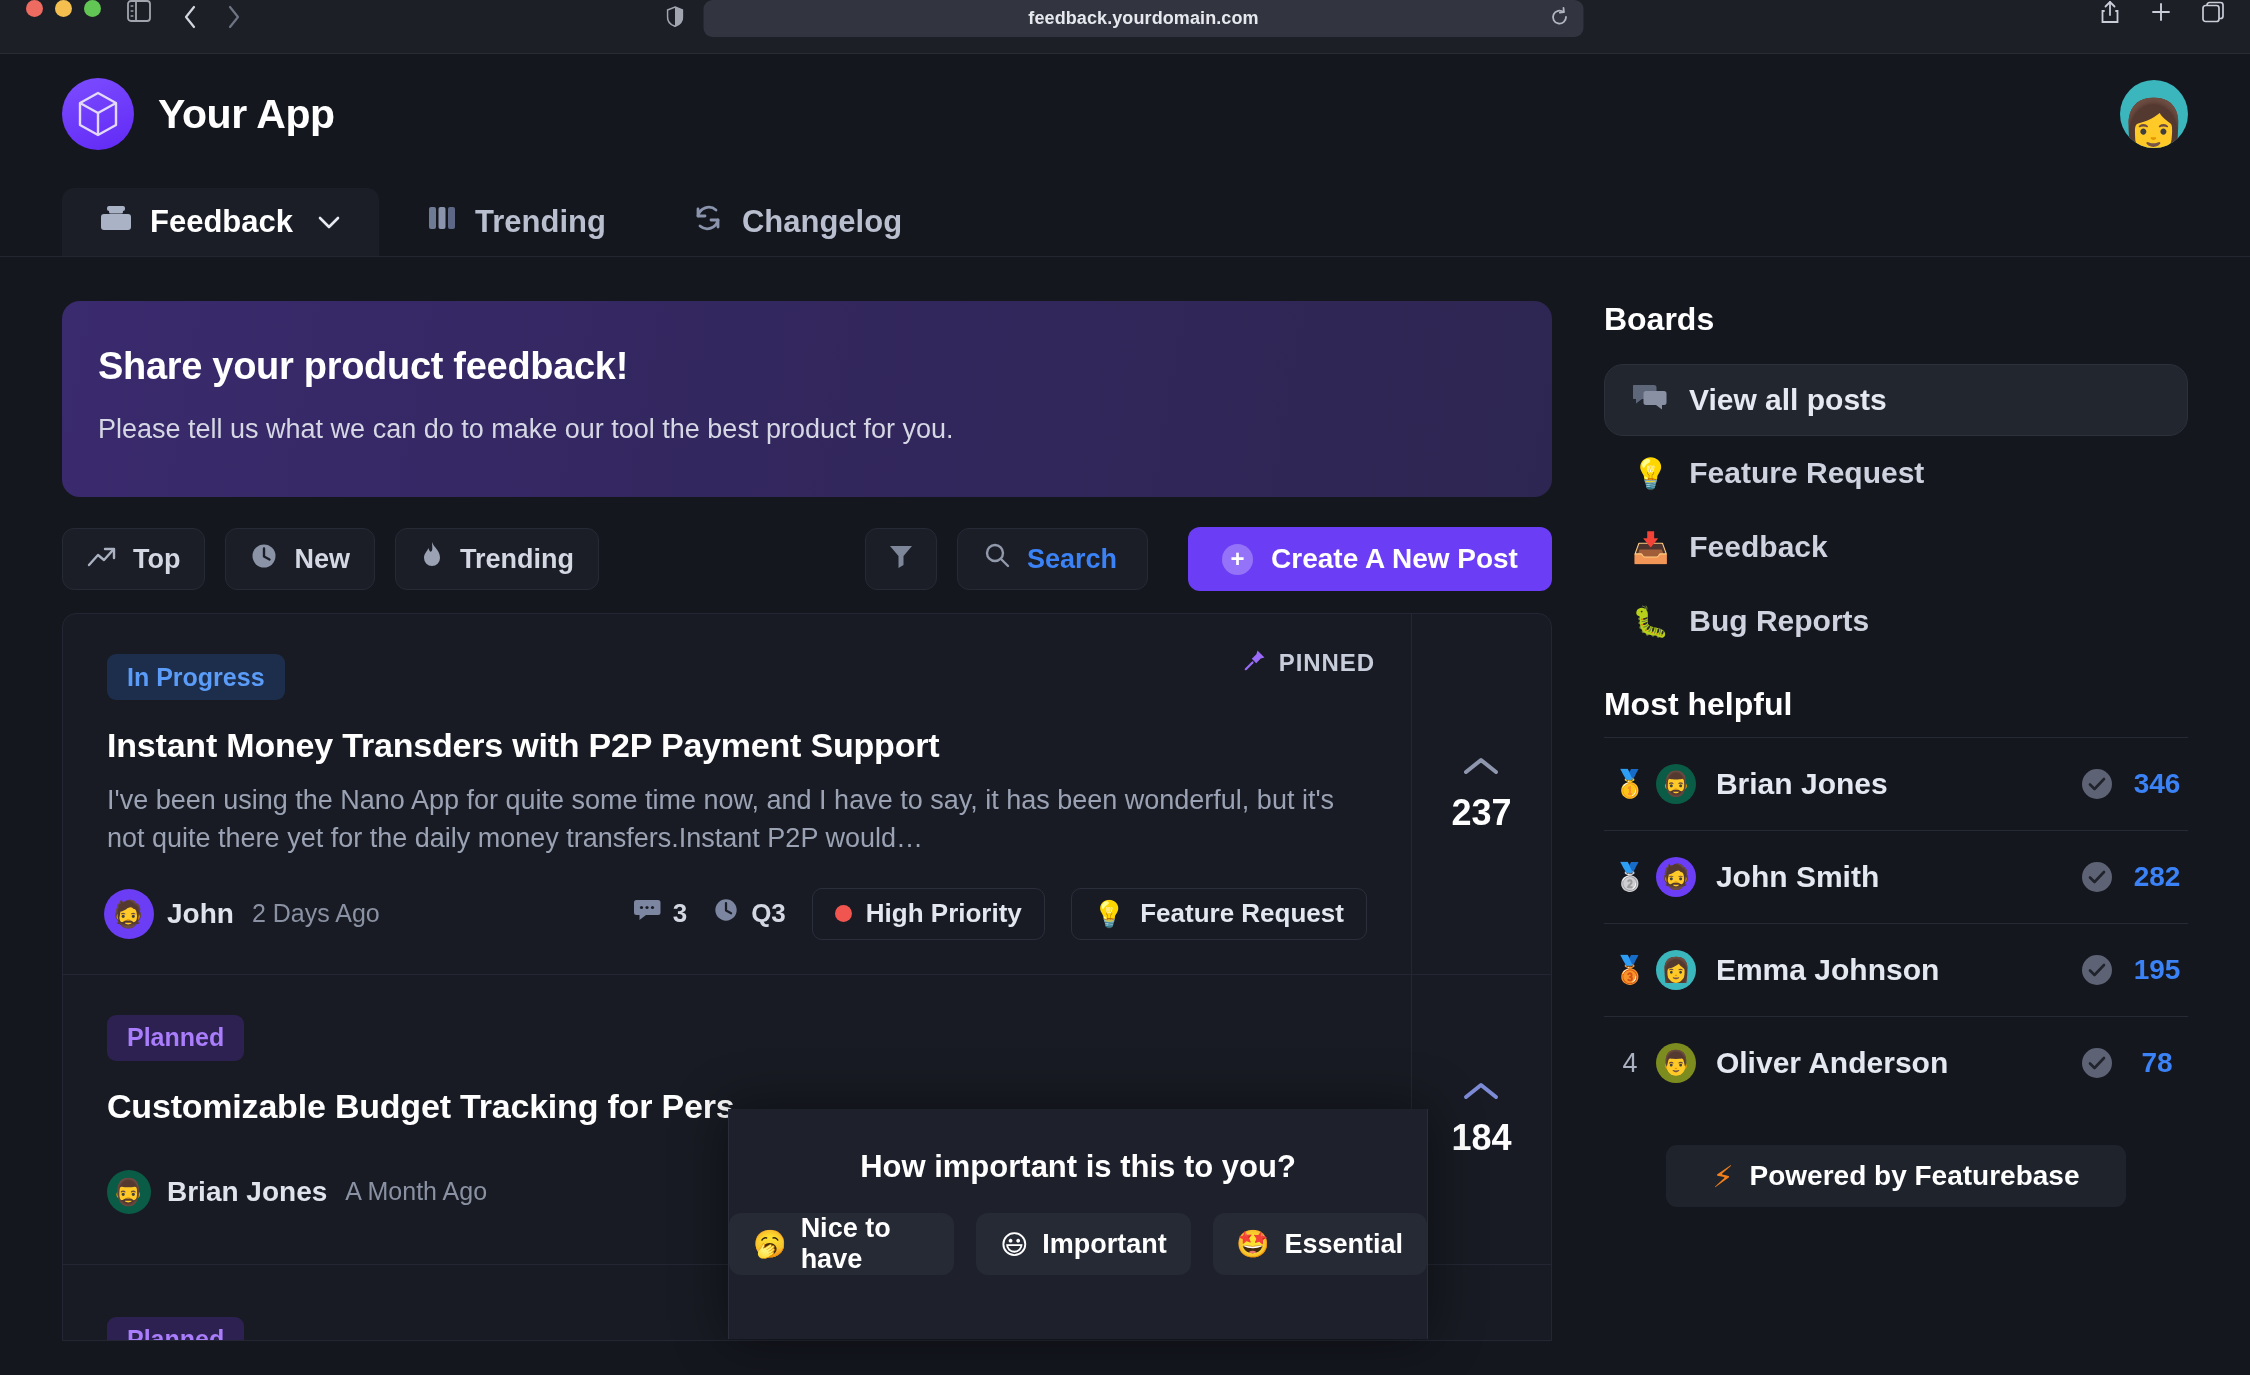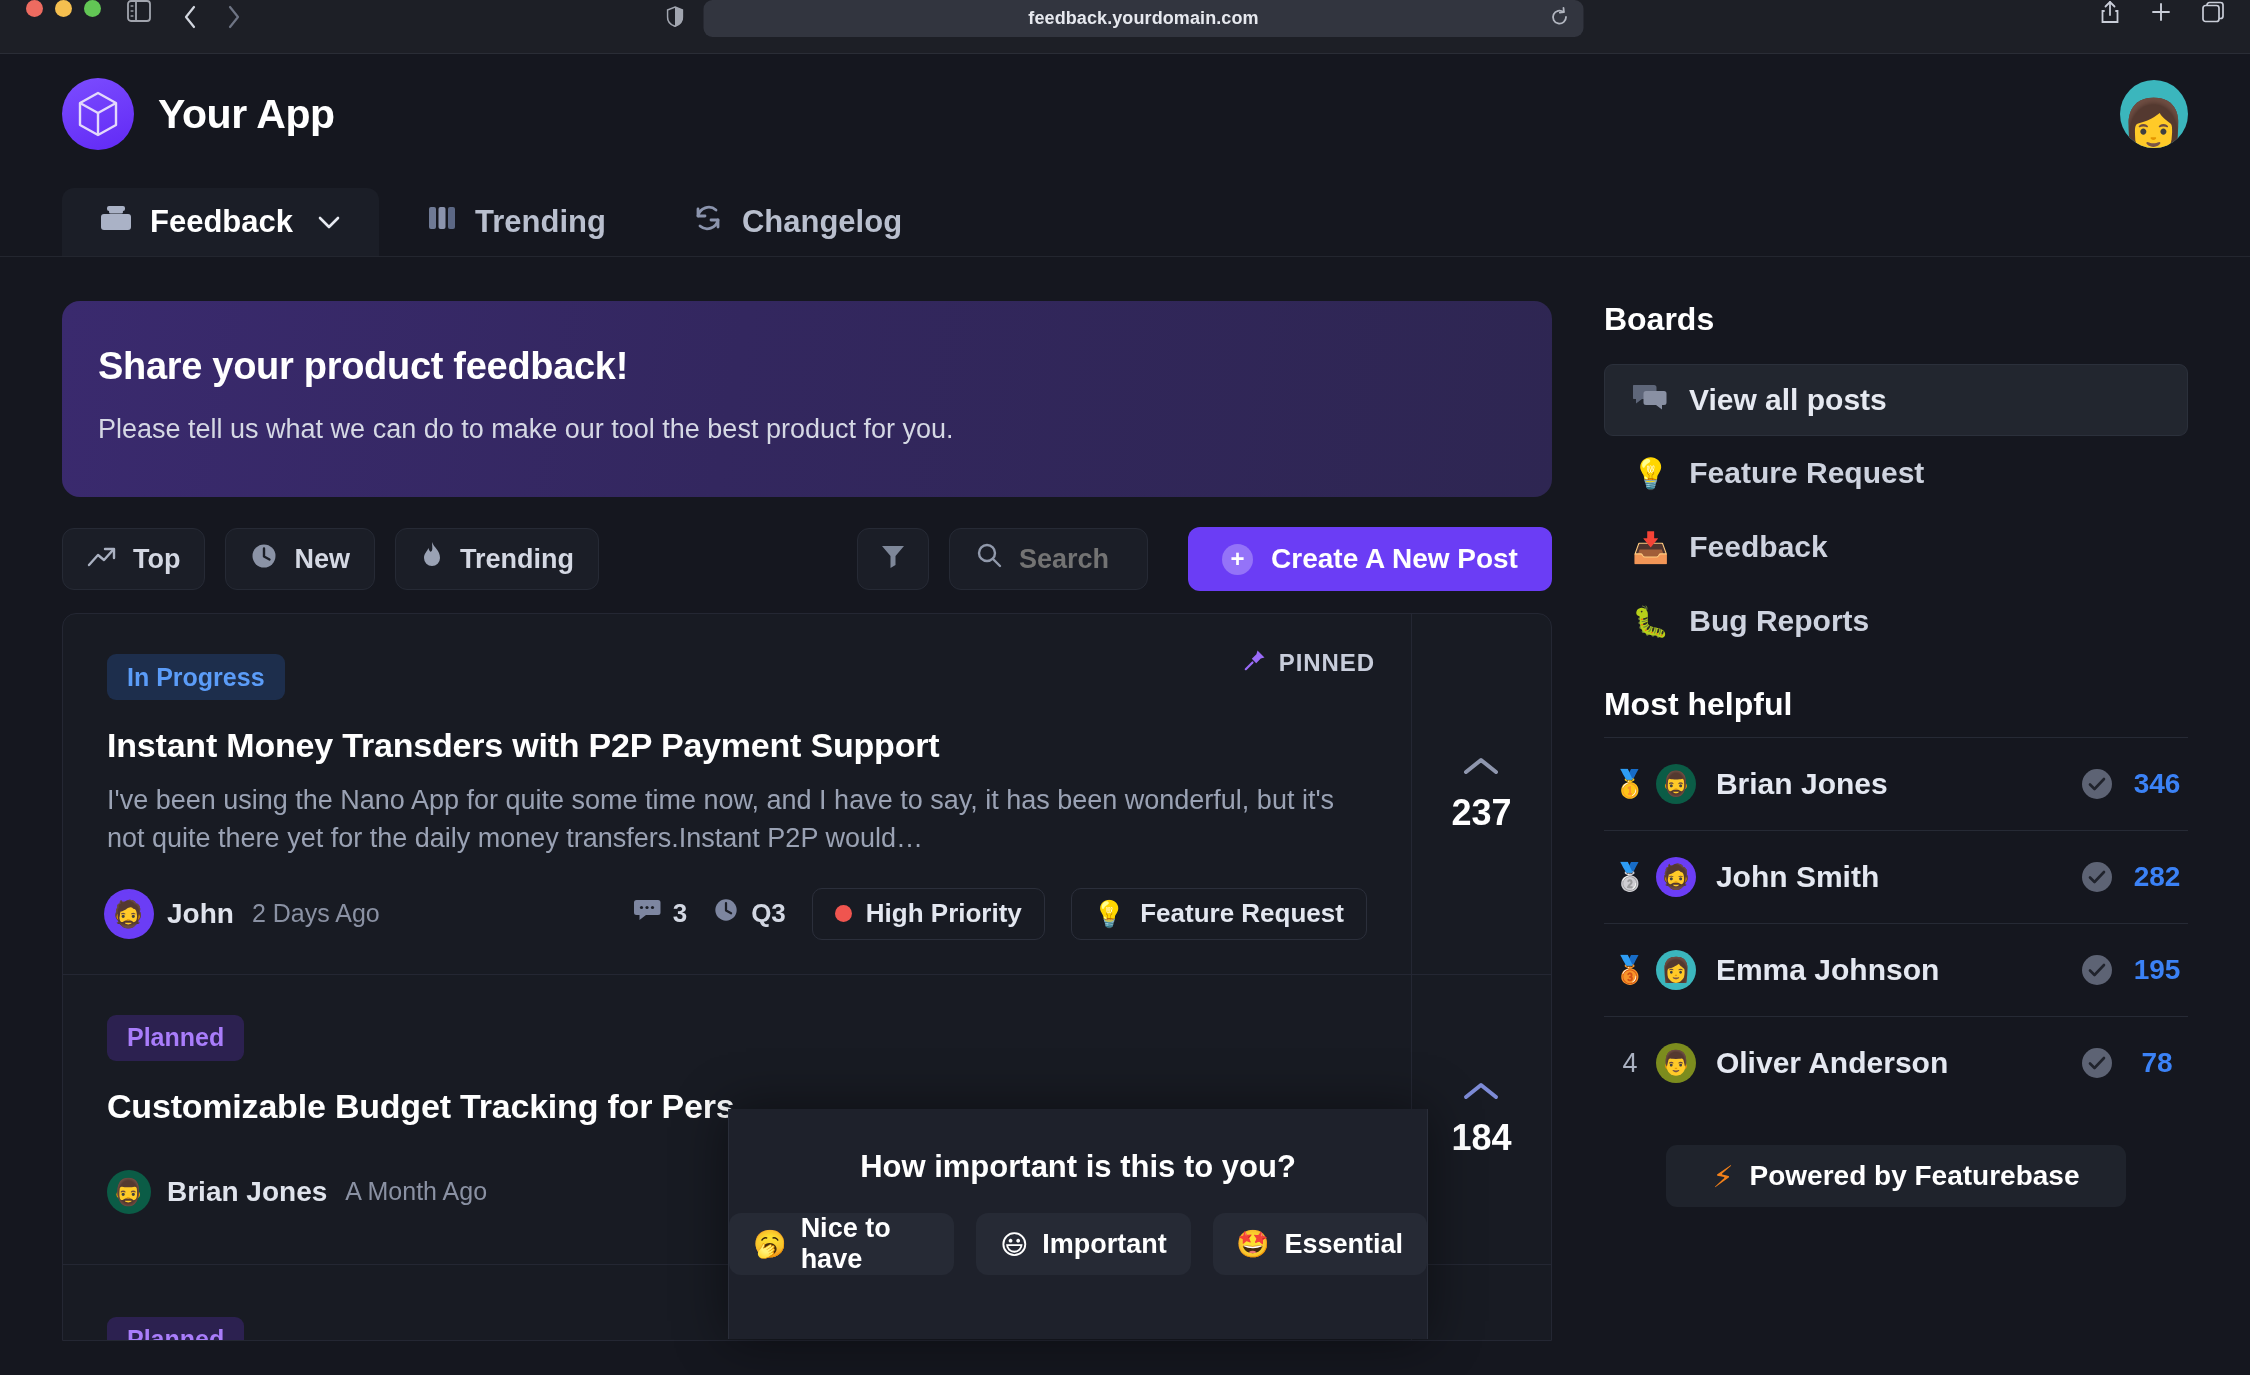--- a/index.html
+++ b/index.html
@@ -103,21 +103,21 @@
   
   .filters { display: flex; align-items: center; margin-top: 30px; gap: 20px; }
   .pill {
     height: 62px; border-radius: 12px; background: #1b1e27;
     border: 1px solid #262a35;
     display: flex; align-items: center; gap: 16px;
     padding: 0 24px; color: #d4d8e3; font-size: 27px; font-weight: 600;
   }
   .pill.sq { width: 72px; padding: 0; justify-content: center; }
   .spacer { flex: 1; }
-  .pill.search { padding: 0 38px 0 26px; color: #737373; }
+  .pill.search { padding: 0 30px 0 26px; color: #3b82f6; }
   .btn-primary {
     height: 64px; border-radius: 12px;
     background: #6b3df5;
     display: flex; align-items: center; gap: 18px;
     padding: 0 34px; color: #ffffff; font-size: 28px; font-weight: 700;
     margin-left: 20px;
   }
   .plus-badge {
     width: 31px; height: 31px; border-radius: 50%;
     background: rgba(255,255,255,.28);
@@ -197,21 +197,21 @@
   .imp-row { display: flex; gap: 22px; }
   .imp-btn {
     height: 62px; border-radius: 12px; background: #262a35;
     display: flex; align-items: center; gap: 14px; padding: 0 24px;
     font-size: 27px; color: #ffffff; font-weight: 600;
   }
 
   
   .side-h { font-size: 32px; font-weight: 700; color: #ffffff; }
   .board-active {
-    margin-top: 26px; height: 72px; border-radius: 9px;
+    margin-top: 26px; height: 72px; border-radius: 19px;
     background: #22262f; border: 1px solid #2b303b;
     display: flex; align-items: center; gap: 22px; padding: 0 28px;
     font-size: 30px; color: #e6e9f1; font-weight: 600;
   }
   .board-item {
     height: 74px; display: flex; align-items: center; gap: 20px;
     padding: 0 28px; font-size: 30px; color: #ced3df; font-weight: 600;
   }
   .side-h2 { font-size: 32px; font-weight: 700; color: #ffffff; margin-top: 28px; }
   .lb-list { margin-top: 14px; }

